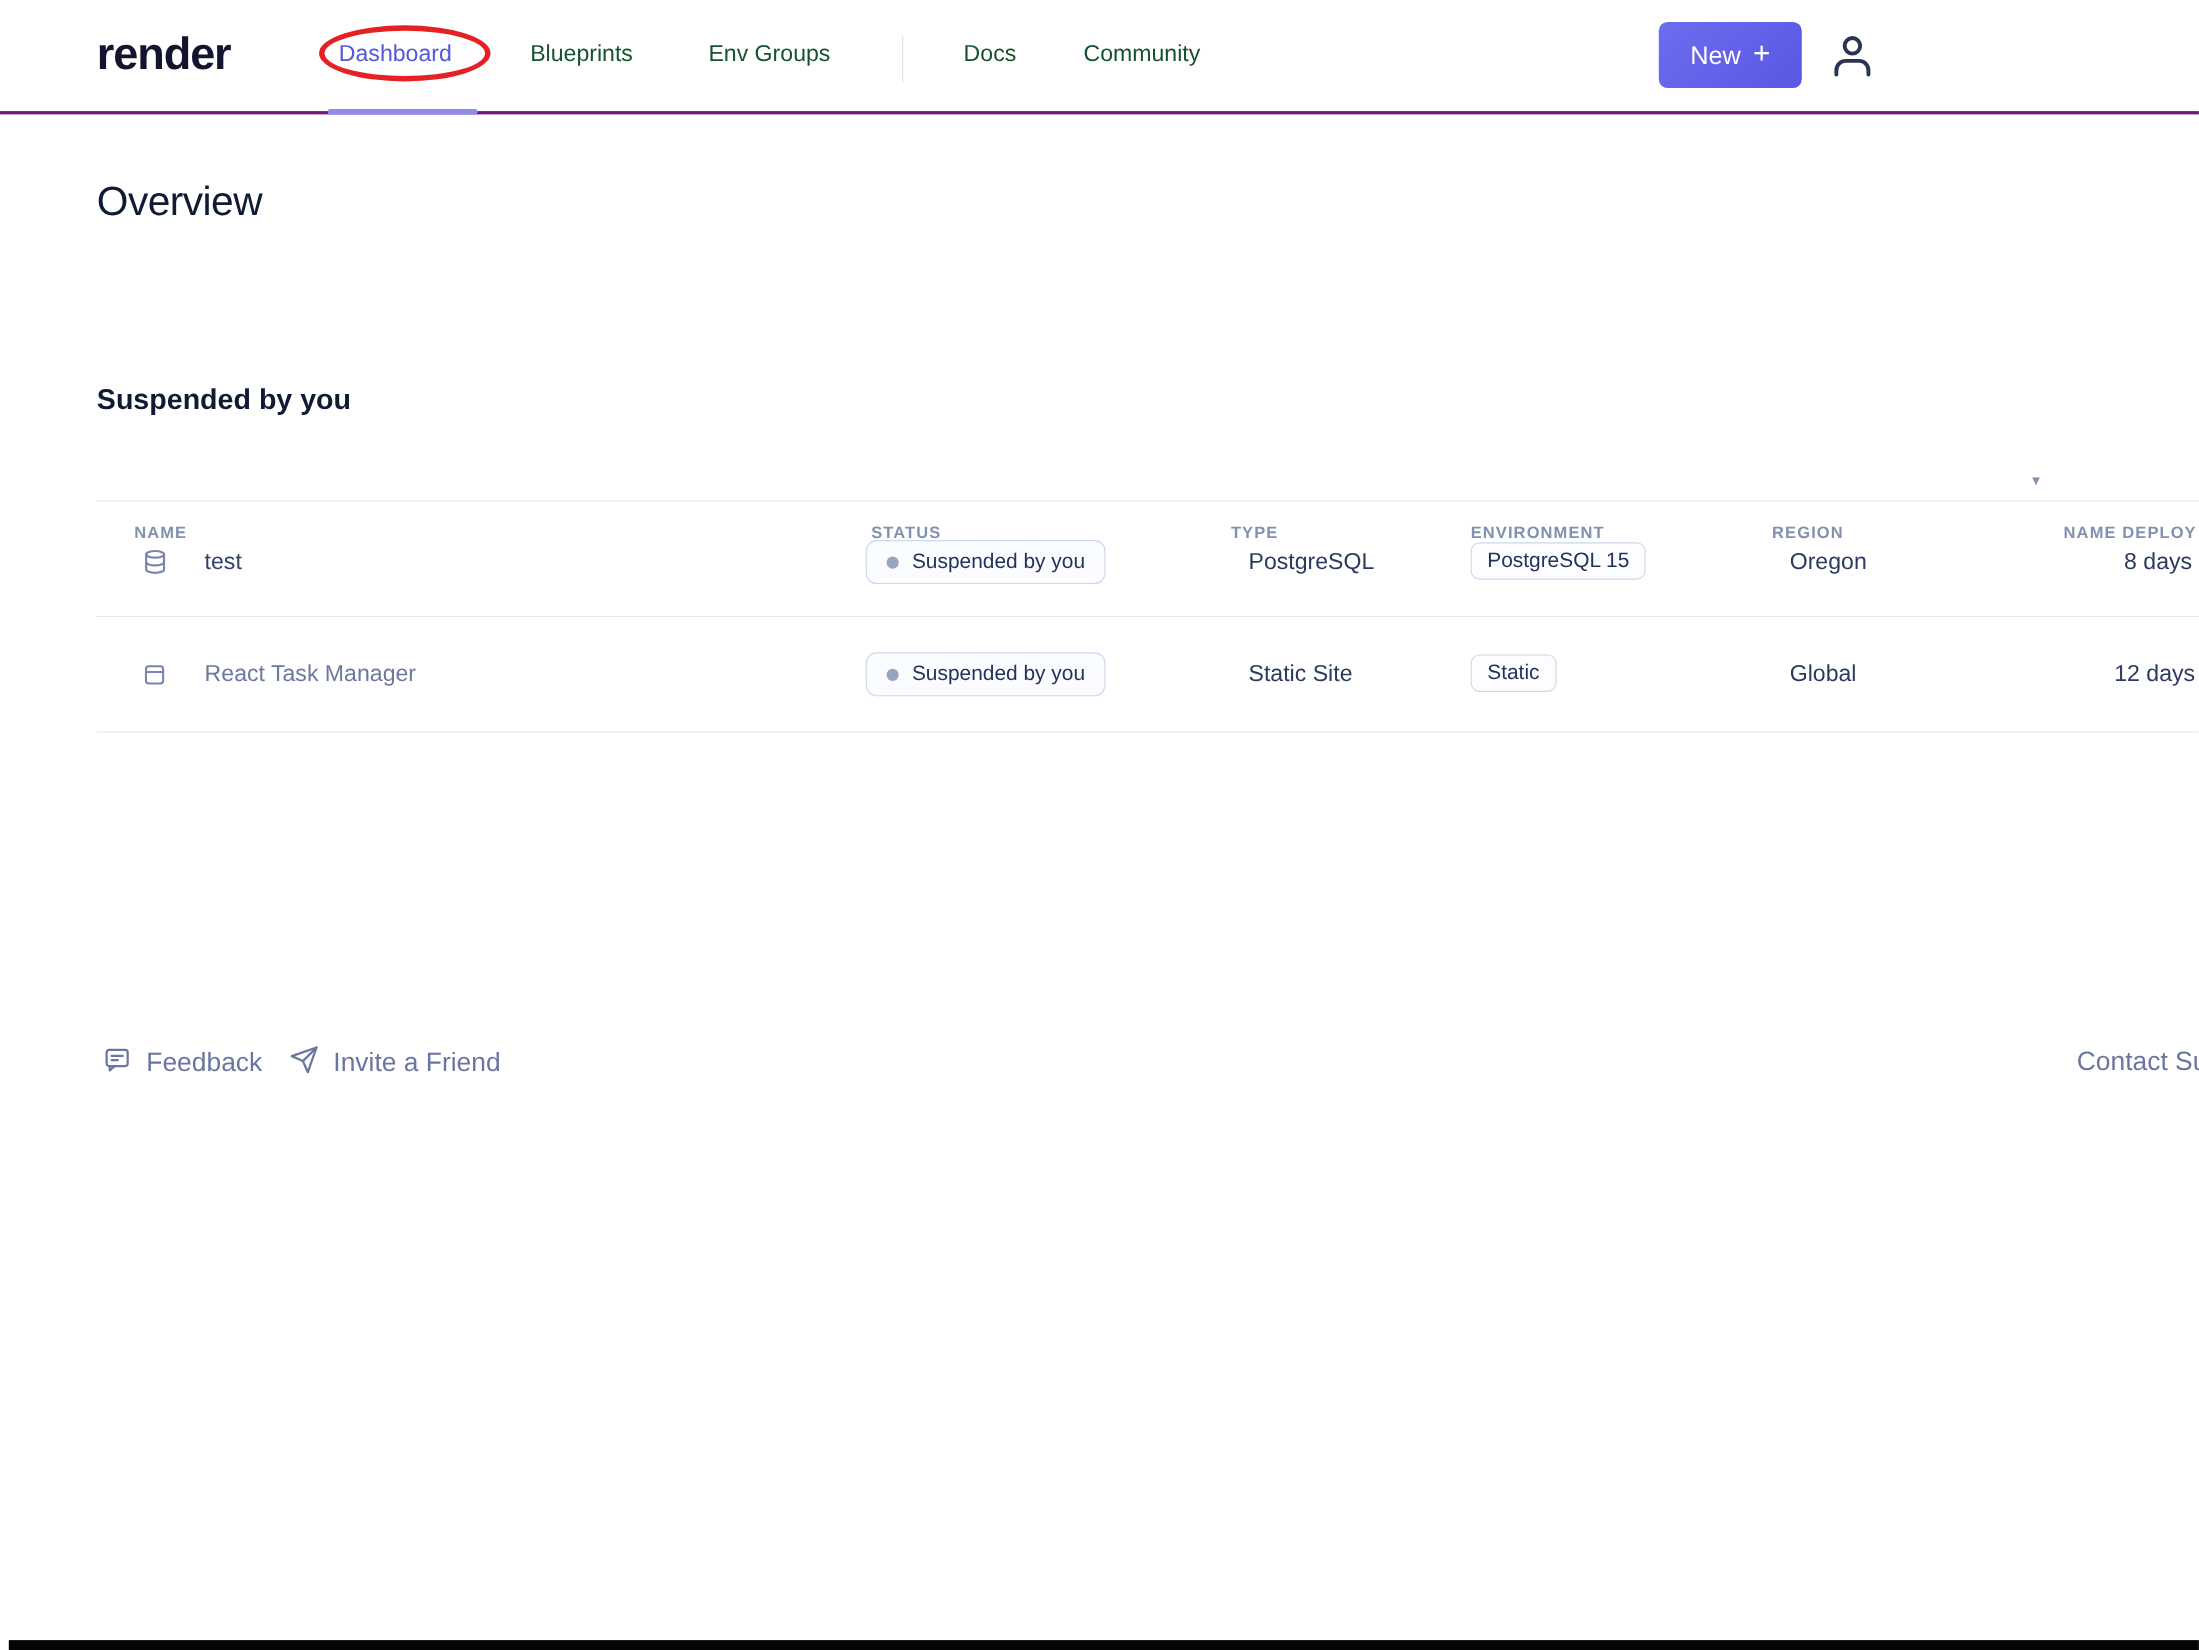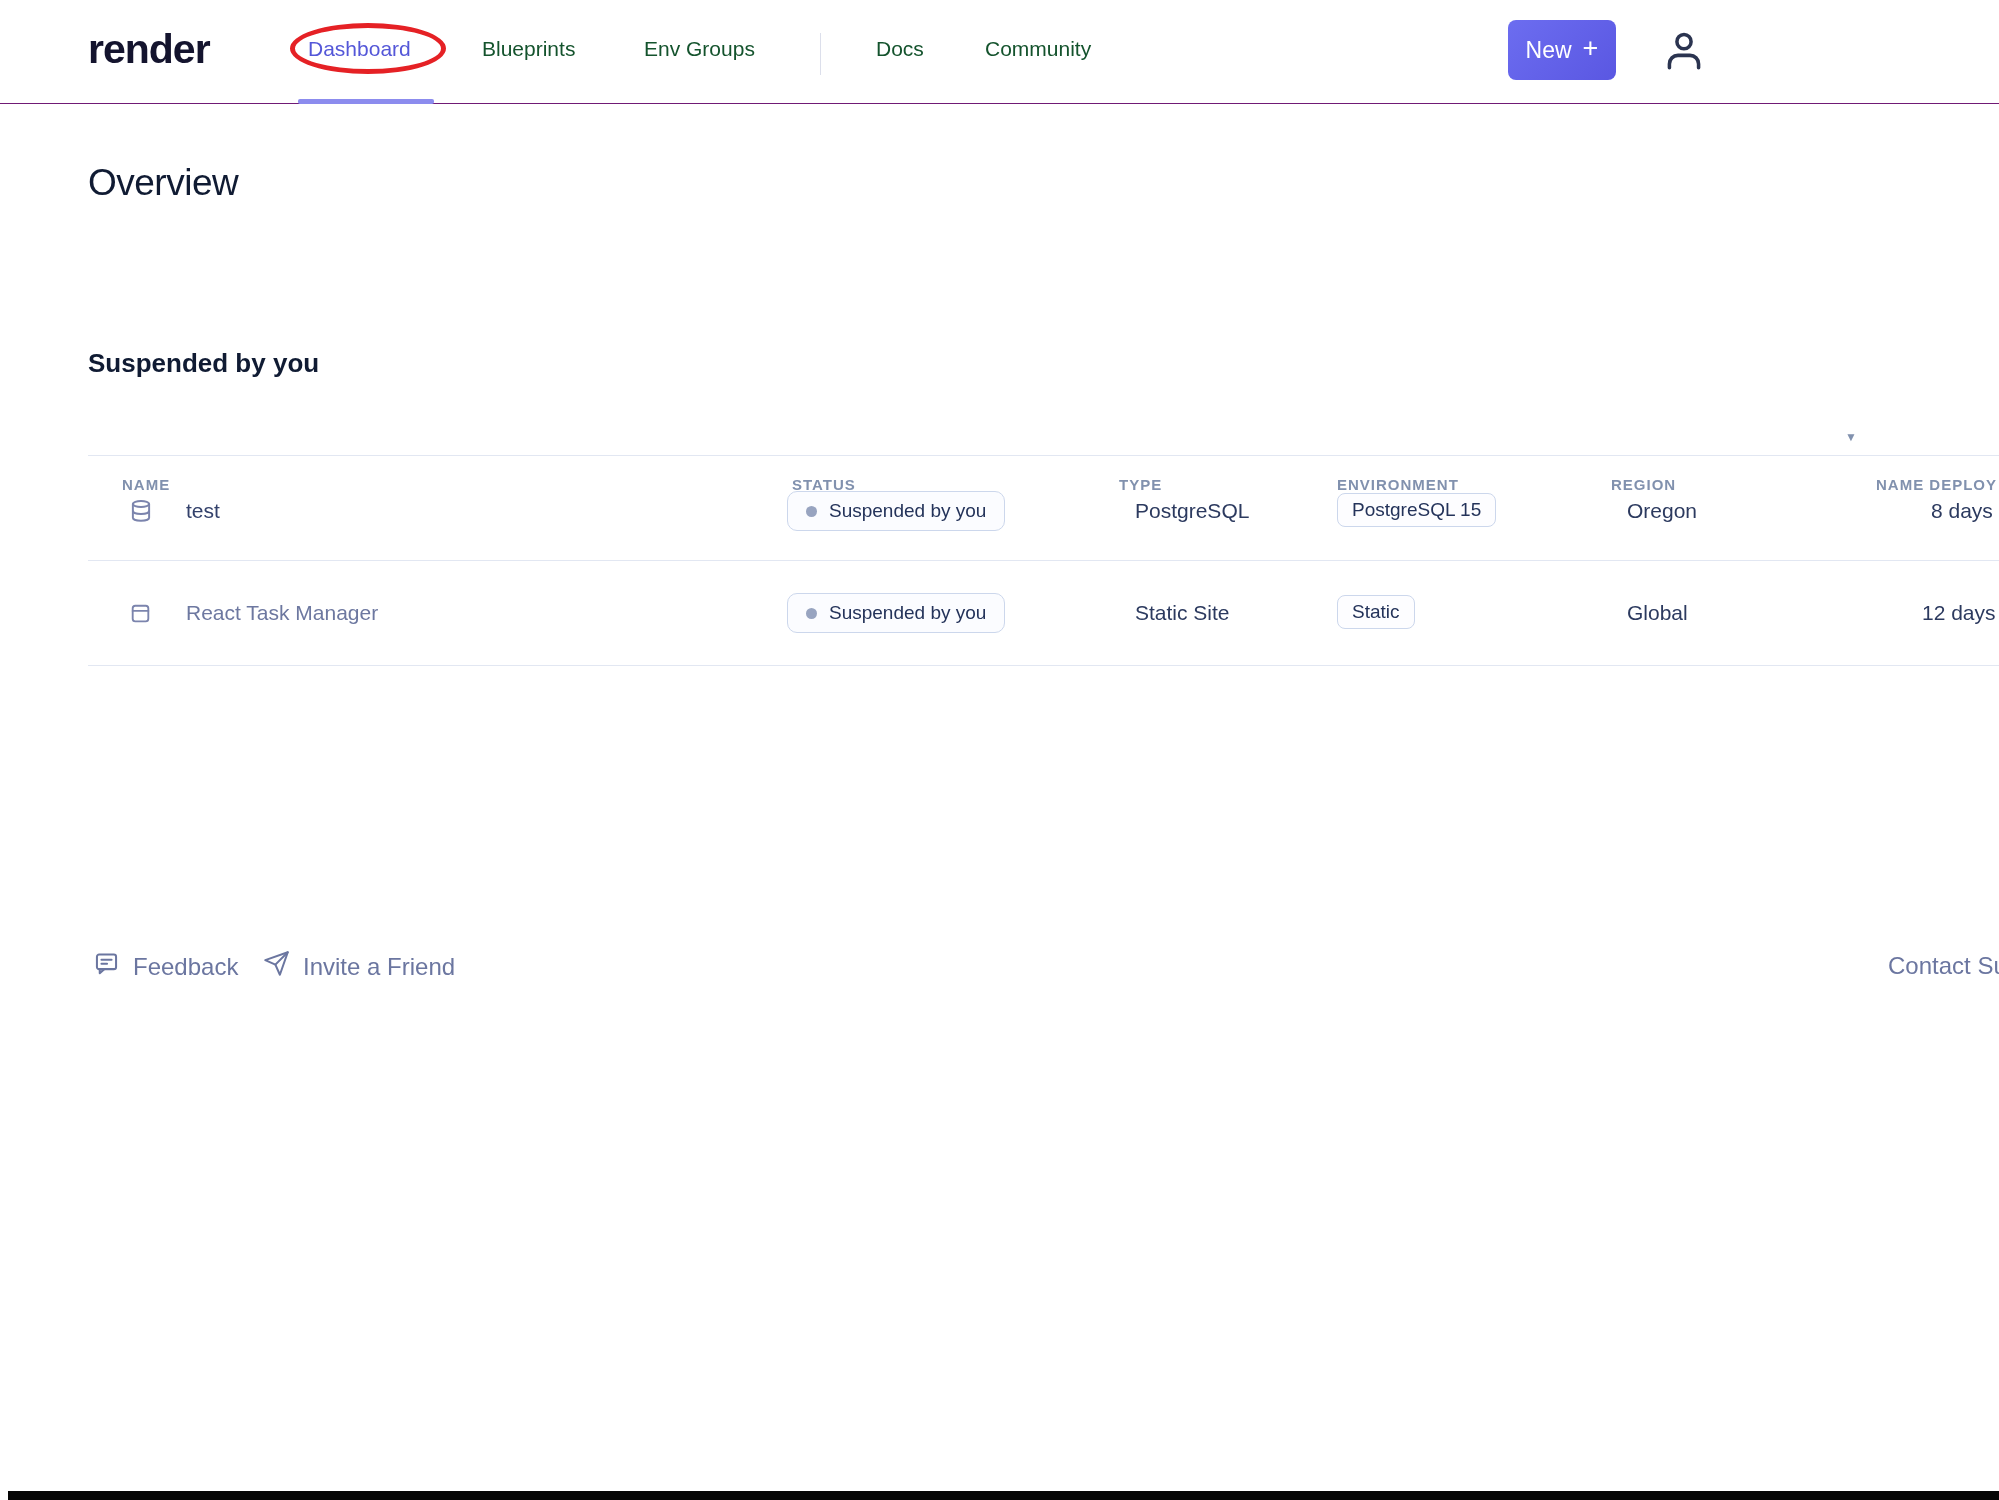--- a/index.html
+++ b/index.html
@@ -5,33 +5,33 @@
   * { margin:0; padding:0; box-sizing:border-box; }
   html,body { width:1999px; height:1500px; }
   body {
     position:relative; overflow:hidden; background:#ffffff;
     font-family:"Liberation Sans","DejaVu Sans",sans-serif;
     color:#23314f;
   }
 
   
   .topnav { position:absolute; top:0; left:0; width:1999px; height:104px;
-            background:#fff; border-bottom:1px solid #701a75; z-index:5; }
+            background:#fff; border-bottom:3px solid #701a75; z-index:5; }
   .logo { position:absolute; left:88px; top:26px; font-size:41px; font-weight:700;
           color:#14142e; letter-spacing:-1px; }
   .navlink { position:absolute; top:37px; font-size:21px; color:#14532d;
              text-decoration:none; cursor:pointer; white-space:nowrap; }
   .navlink.active { color:#5457d8; }
   .nav-underline { position:absolute; left:298px; top:99px; width:136px; height:5px;
                    background:#8c8cee; border-radius:2px; }
   .nav-divider { position:absolute; left:820px; top:33px; width:1px; height:42px;
                  background:#dcdfeb; }
   .annotation-ellipse { position:absolute; left:290px; top:23px; width:156px; height:51px;
                         border:5px solid #e52125; border-radius:50%; pointer-events:none; }
-  .new-btn { position:absolute; left:1508px; top:20px; width:108px; height:60px;
+  .new-btn { position:absolute; left:1508px; top:20px; width:130px; height:60px;
              border:none; border-radius:8px; cursor:pointer;
              background:linear-gradient(135deg,#6c6df0 0%,#5a57e2 100%);
              color:#fff; font-size:23px; font-family:inherit;
              display:flex; align-items:center; justify-content:center; gap:11px; }
   .new-plus { font-size:27px; font-weight:400; margin-top:-3px; }
   .user-btn { position:absolute; left:1656px; top:22px; width:56px; height:60px;
               background:transparent; border:none; cursor:pointer;
               display:flex; align-items:center; justify-content:center; }
 
   

